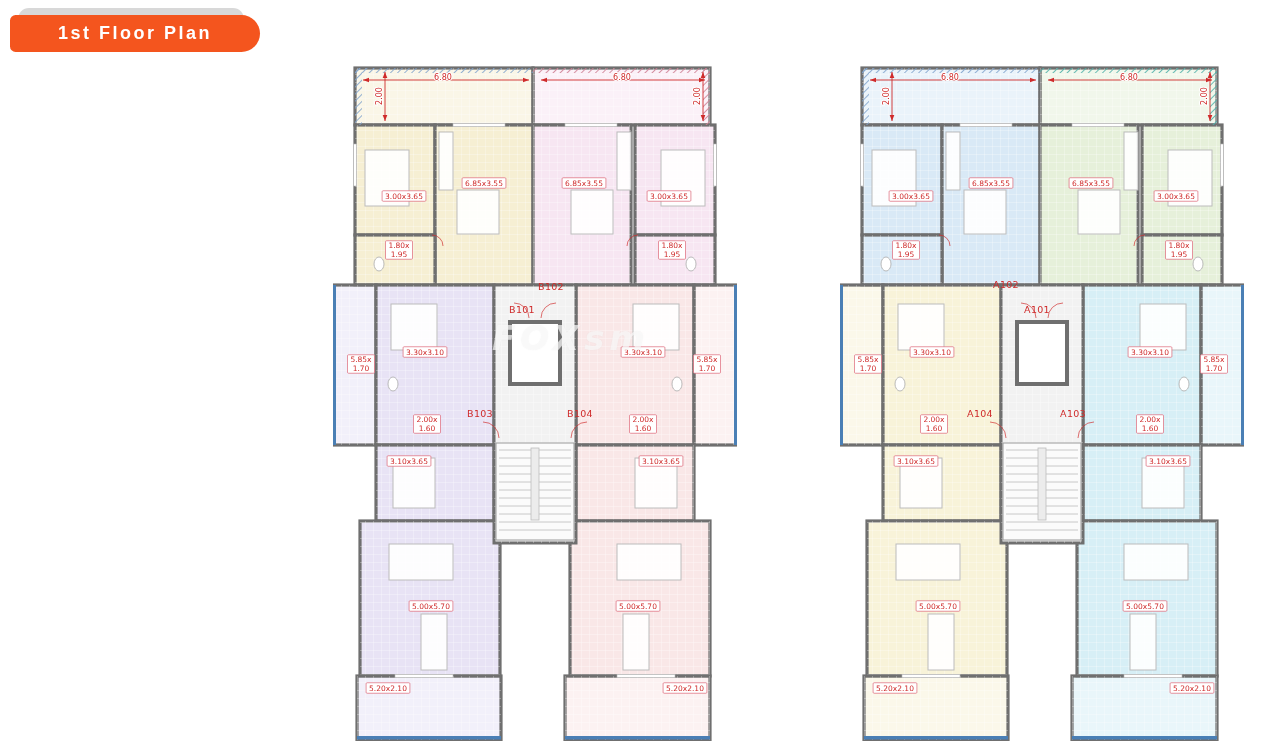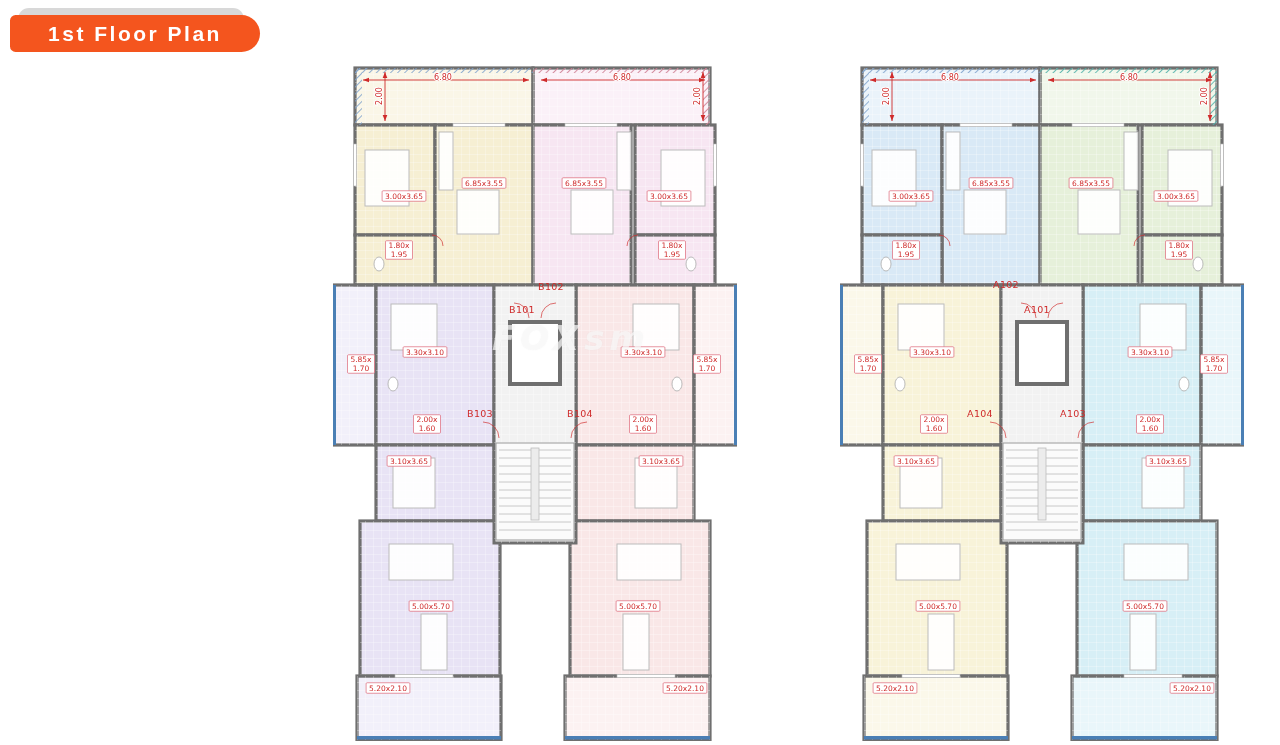--- a/index.html
+++ b/index.html
@@ -2,21 +2,21 @@
 <html><head>
 <meta charset="utf-8">
 <style>
   html,body{margin:0;padding:0;background:#ffffff;}
   .page{position:relative;width:1280px;height:745px;background:#ffffff;overflow:hidden;
         font-family:"Liberation Sans",sans-serif;}
   .badge-gray{position:absolute;left:18px;top:8px;width:226px;height:22px;border-radius:11px;
               background:#d8d8d8;}
   .badge{position:absolute;left:10px;top:15px;width:250px;height:37px;background:#f4551e;
          border-radius:6px 20px 20px 6px;display:flex;align-items:center;justify-content:center;
-         color:#ffffff;font-weight:bold;font-size:21px;letter-spacing:2.5px;}
+         color:#ffffff;font-weight:bold;font-size:18px;letter-spacing:2.5px;}
   .building{position:absolute;top:66px;width:404px;height:675px;}
   #building-B{left:333px;}
   #building-A{left:840px;}
   .watermark{position:absolute;left:492px;top:318px;color:rgba(255,255,255,0.62);
              font-weight:bold;font-size:34px;line-height:1.18;letter-spacing:5px;
              font-family:"DejaVu Sans",sans-serif;pointer-events:none;
              text-shadow:0 0 1px rgba(190,190,190,0.25);font-style:italic;}
 </style>
 </head>
 <body>

